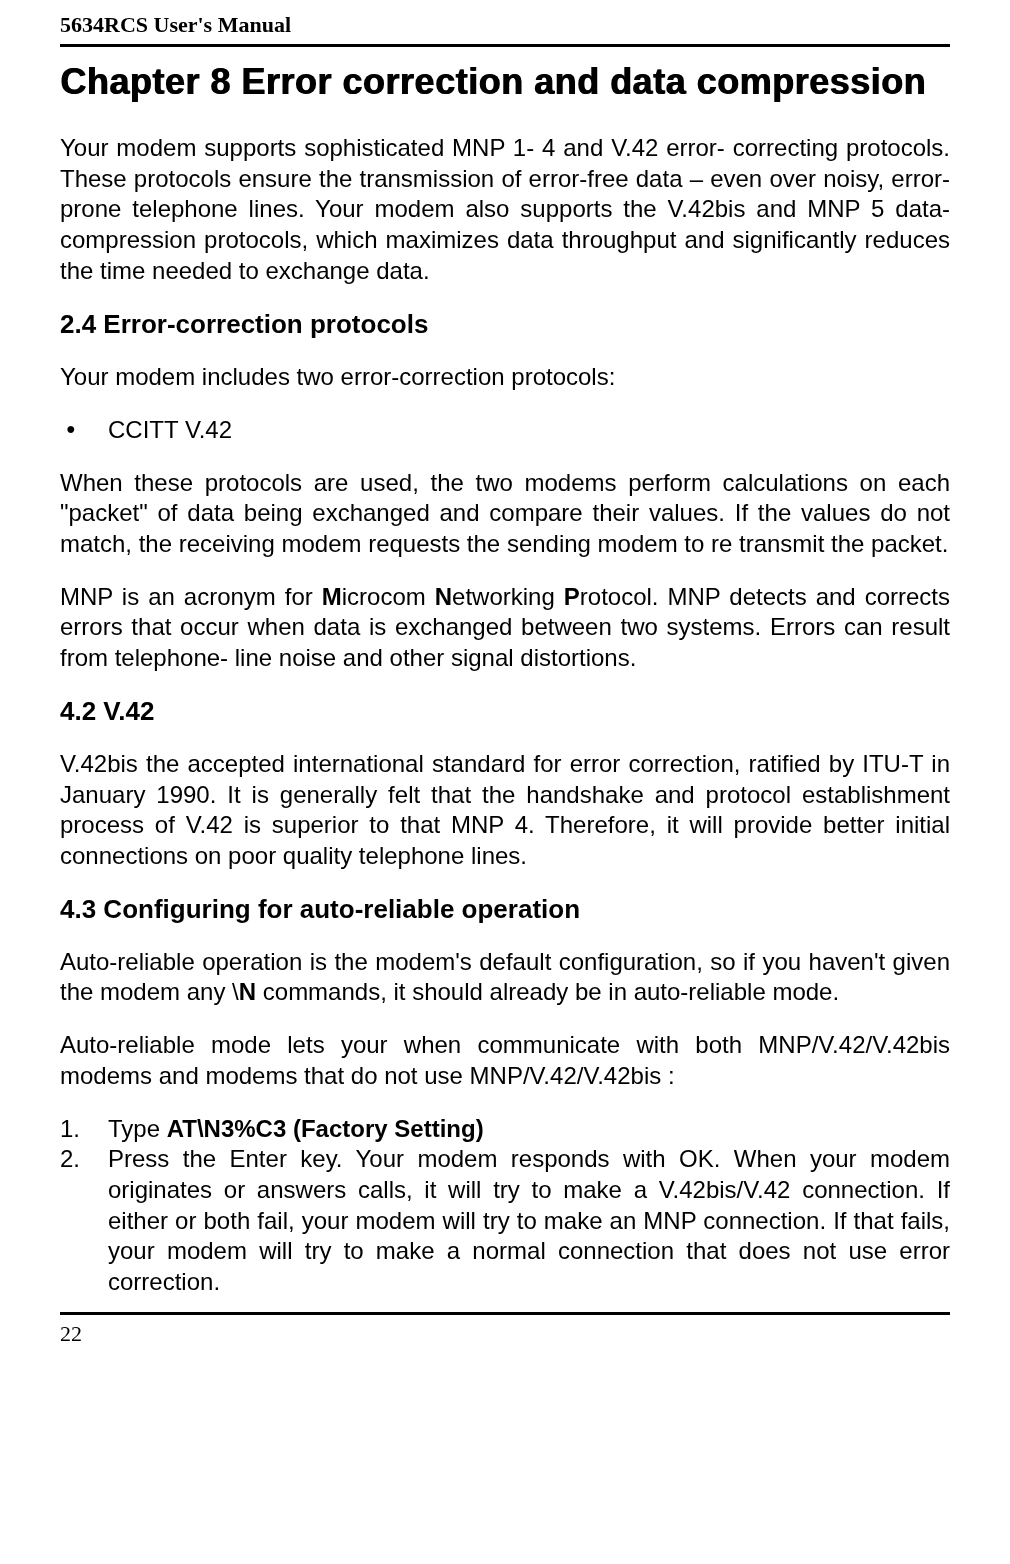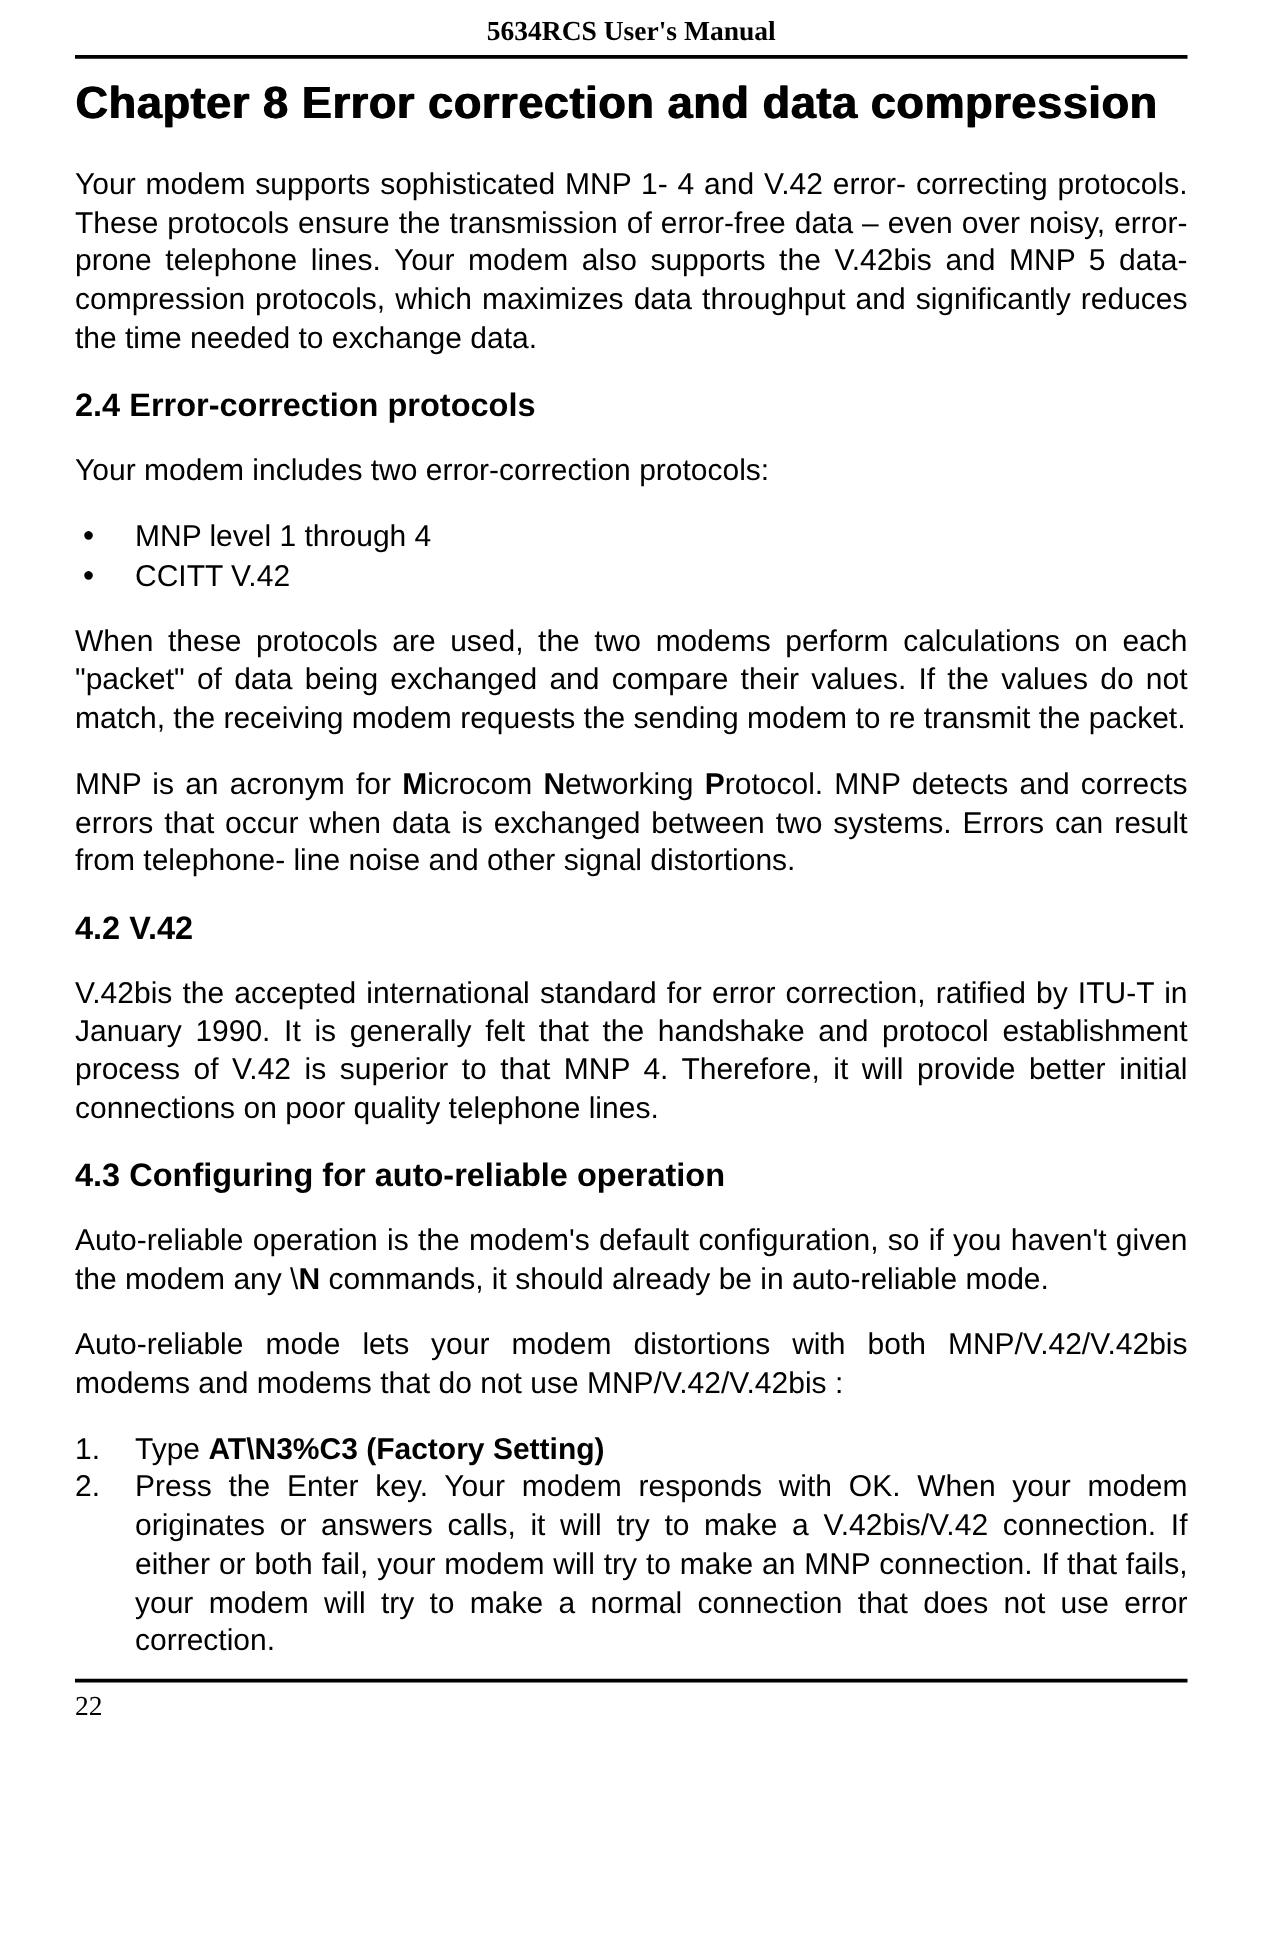--- a/index.html
+++ b/index.html
@@ -14,21 +14,20 @@
     min-height: 1564px;
     box-sizing: border-box;
     padding: 12px 60px 12px 60px;
     position: relative;
   }
   .header-title {
     font-family: "Times New Roman", Times, serif;
     font-weight: bold;
     font-size: 22px;
     margin-bottom: 6px;
-    text-align: center;
   }
   hr.hdr {
     border: none;
     border-top: 3px solid #000;
     margin: 0 0 14px 0;
   }
   hr.ftr {
     border: none;
     border-top: 3px solid #000;
     margin: 14px 0 6px 0;
@@ -107,42 +106,41 @@
 
   <div class="chapter-title shadowed">Chapter 8 Error correction and data compression</div>
 
   <p>Your modem supports sophisticated MNP 1- 4 and V.42 error- correcting protocols. These protocols ensure the transmission of error-free data – even over noisy, error- prone telephone lines. Your modem also supports the V.42bis and MNP 5 data-compression protocols, which maximizes data throughput and significantly reduces the time needed to exchange data.</p>
 
   <div class="section-h">2.4 Error-correction protocols</div>
 
   <p>Your modem includes two error-correction protocols:</p>
 
   <ul class="bullets">
-    <li>MNP level 1 through 4</li>
     <li>CCITT V.42</li>
   </ul>
 
   <p>When these protocols are used, the two modems perform calculations on each "packet" of data being exchanged and compare their values. If the values do not match, the receiving modem requests the sending modem to re transmit the packet.</p>
 
   <p>
     <span class="inline">MNP is an acronym for </span><span class="inline bold">M</span><span class="inline">icrocom </span><span class="inline bold">N</span><span class="inline">etworking </span><span class="inline bold">P</span><span class="inline">rotocol. MNP detects and corrects errors that occur when data is exchanged between two systems. Errors can result from telephone- line noise and other signal distortions.</span>
   </p>
 
   <div class="section-h">4.2 V.42</div>
 
   <p>V.42bis the accepted international standard for error correction, ratified by ITU-T in January 1990. It is generally felt that the handshake and protocol establishment process of V.42 is superior to that MNP 4. Therefore, it will provide better initial connections on poor quality telephone lines.</p>
 
 
   <div class="section-h">4.3 Configuring for auto-reliable operation</div>
 
   <p>
     <span class="inline">Auto-reliable operation is the modem's default configuration, so if you haven't given the modem any \</span><span class="inline bold">N</span><span class="inline"> commands, it should already be in auto-reliable mode.</span>
   </p>
 
-  <p>Auto-reliable mode lets your modem distortions with both MNP/V.42/V.42bis modems and modems that do not use MNP/V.42/V.42bis :</p>
+  <p>Auto-reliable mode lets your when communicate with both MNP/V.42/V.42bis modems and modems that do not use MNP/V.42/V.42bis :</p>
 
   <ol class="numlist">
     <li>
       <span class="num">1.</span>
       <span class="inline">Type </span><span class="inline bold">AT\N3%C3 (Factory Setting)</span>
     </li>
     <li>
       <span class="num">2.</span>
       <span class="inline">Press the Enter key. Your modem responds with OK. When your modem originates or answers calls, it will try to make a V.42bis/V.42 connection. If either or both fail, your modem will try to make an MNP connection. If that fails, your modem will try to make a normal connection that does not use error correction.</span>
     </li>

